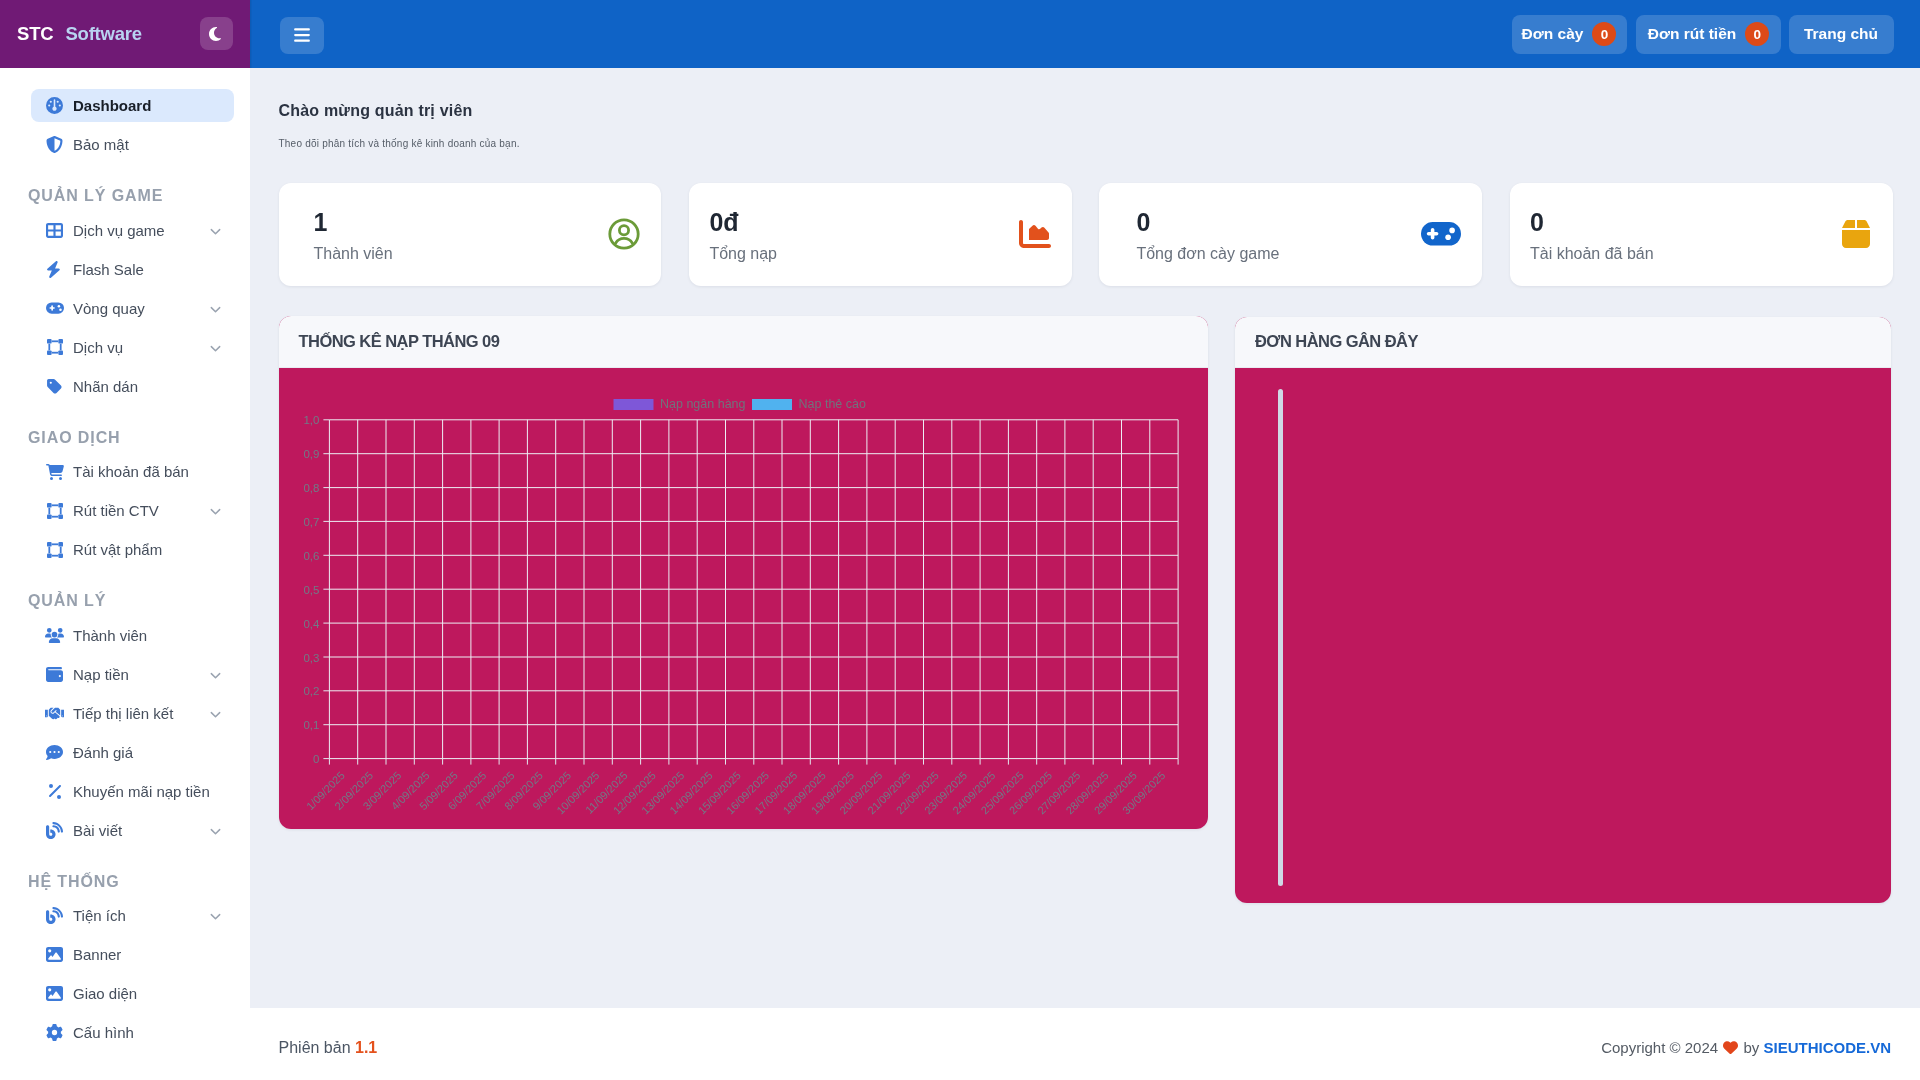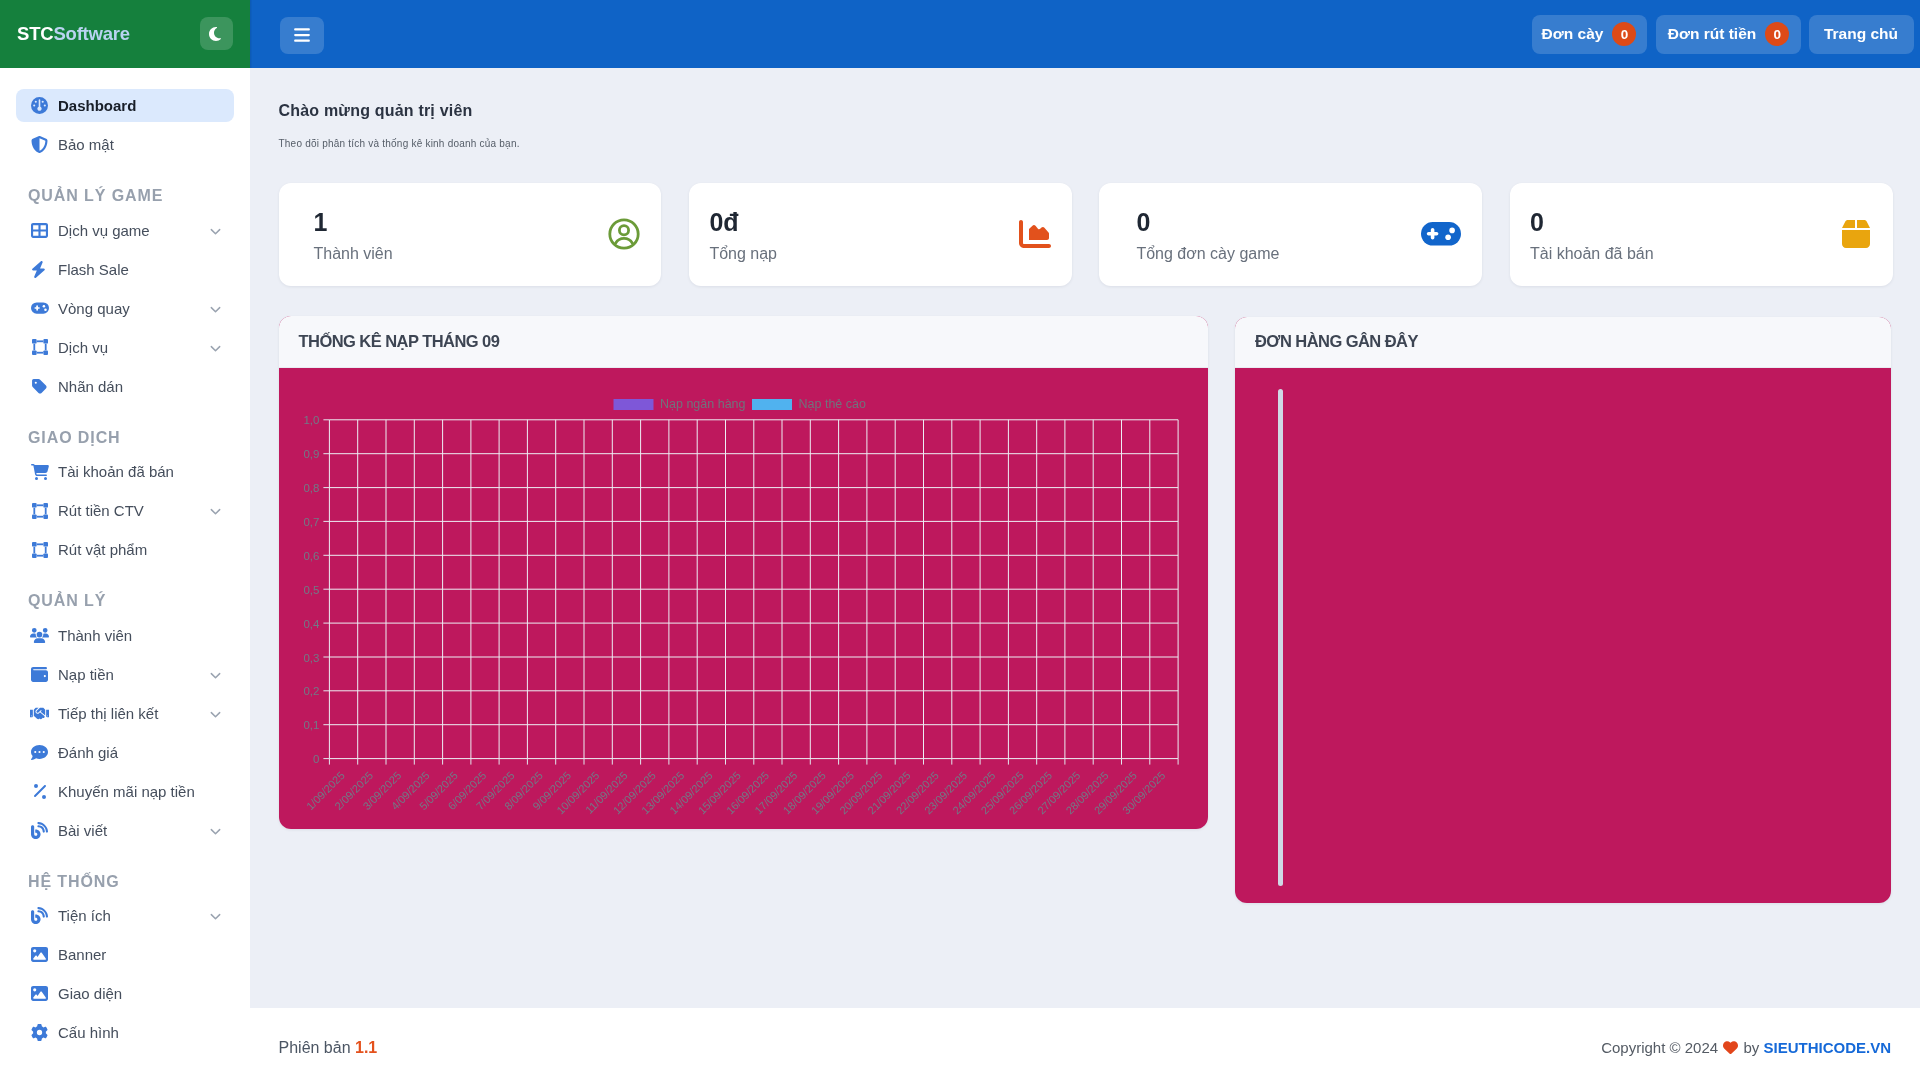--- a/index.html
+++ b/index.html
@@ -1,36 +1,36 @@
 <!DOCTYPE html>
 <html lang="vi"><head><meta charset="utf-8">
 <title>Dashboard</title>
 <style>
 * { margin:0; padding:0; box-sizing:border-box; }
 html,body { width:1920px; height:1080px; overflow:hidden; font-family:"Liberation Sans", sans-serif; }
 body { position:relative; background:#ecEFF6; }
 
 
 .sidebar { position:absolute; left:0; top:0; width:250px; height:1080px; background:#fff; z-index:5; }
-.sb-head { position:absolute; left:0; top:0; width:250px; height:68px; background:#15803d; }
+.sb-head { position:absolute; left:0; top:0; width:250px; height:68px; background:#701a75; }
 .brand { position:absolute; left:17px; top:0; height:68px; display:flex; align-items:center; font-size:18.5px; font-weight:bold; color:#fff; letter-spacing:-0.2px; }
-.brand .soft { color:#b9d3f1; margin-left:0; }
+.brand .soft { color:#b9d3f1; margin-left:12px; }
 .moonbtn { position:absolute; left:200px; top:17px; width:33px; height:33px; border-radius:8px; background:rgba(255,255,255,.17); display:flex; align-items:center; justify-content:center; }
 .menu { position:absolute; left:0; top:68px; width:250px; padding-top:21px; }
-.item { height:33px; margin:0 16px 6px 16px; border-radius:8px; display:flex; align-items:center; padding:0 12px 0 14px; position:relative; color:#454e5c; font-size:15px; }
+.item { height:33px; margin:0 16px 6px 31px; border-radius:8px; display:flex; align-items:center; padding:0 12px 0 14px; position:relative; color:#454e5c; font-size:15px; }
 .item.active { background:#dbe9fd; color:#181e28; font-weight:bold; }
 .mi { width:19px; height:19px; display:flex; align-items:center; justify-content:center; margin-right:9px; flex:0 0 19px; }
 .mt { white-space:nowrap; }
 .chev { position:absolute; right:12px; top:10px; }
 .sec { margin:28px 16px 10.5px 28px; font-size:16px; line-height:14px; font-weight:bold; color:#97a0ad; letter-spacing:.9px; }
 
 
 .topbar { position:absolute; left:250px; top:0; width:1670px; height:68px; background:#0f63c6; box-shadow:inset 1.5px 0 0 rgba(0,0,0,.08); }
 .hamb { position:absolute; left:29.5px; top:16.5px; width:44px; height:37px; border-radius:8px; background:rgba(255,255,255,.17); display:flex; align-items:center; justify-content:center; }
-.tbtn { position:absolute; top:15px; height:38.5px; border-radius:8px; background:rgba(255,255,255,.17); color:#fff; font-size:15.5px; font-weight:bold; display:flex; align-items:center; justify-content:center;margin-left:20px; }
+.tbtn { position:absolute; top:15px; height:38.5px; border-radius:8px; background:rgba(255,255,255,.17); color:#fff; font-size:15.5px; font-weight:bold; display:flex; align-items:center; justify-content:center; }
 .badge { display:inline-flex; width:24px; height:24px; border-radius:50%; background:#dd4a17; color:#fff; font-size:13.5px; font-weight:bold; align-items:center; justify-content:center; margin-left:9px; }
 
 
 .h1 { position:absolute; left:278.5px; top:97px; font-size:16px; font-weight:bold; color:#2b3342; line-height:28px; letter-spacing:.2px; }
 .sub { position:absolute; left:278.5px; top:134px; font-size:10px; color:#555d68; line-height:20px; letter-spacing:.22px; }
 
 .card { position:absolute; top:182.5px; width:382.5px; height:103.5px; background:#fff; border-radius:12px; box-shadow:0 1px 3px rgba(20,35,60,.08); }
 .cnum { position:absolute; top:24.5px; font-size:25px; font-weight:bold; color:#1f2733; line-height:30px; }
 .clab { position:absolute; top:61px; font-size:16px; color:#68707c; line-height:20px; }
 .cic { position:absolute; right:20.5px; top:50%; transform:translateY(-50%); display:flex; align-items:center; }

